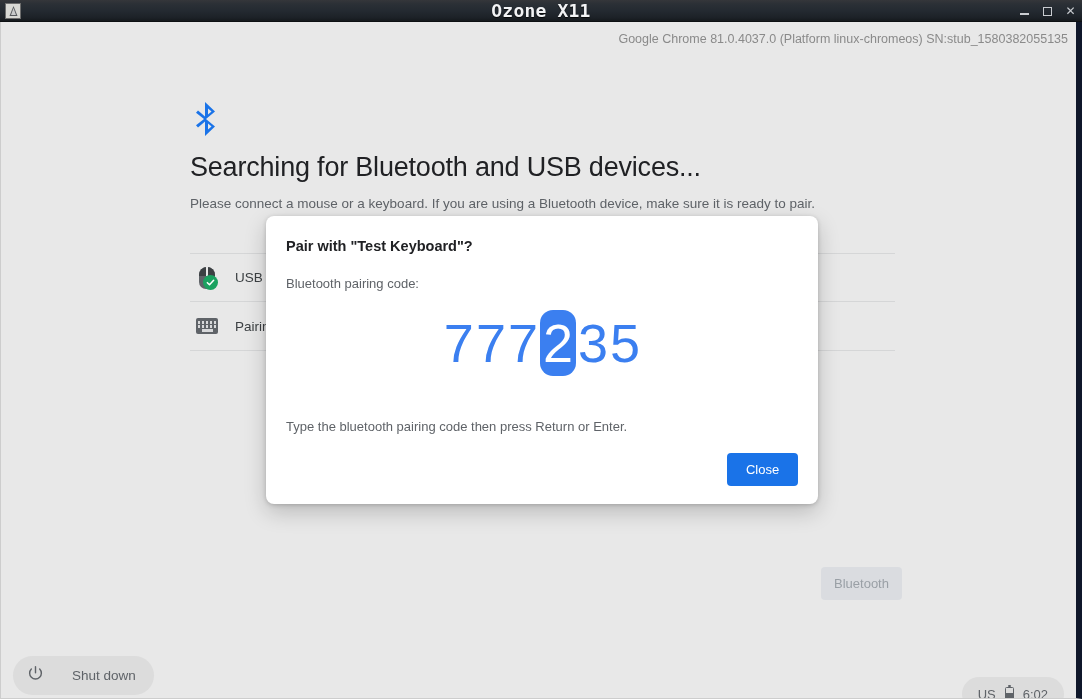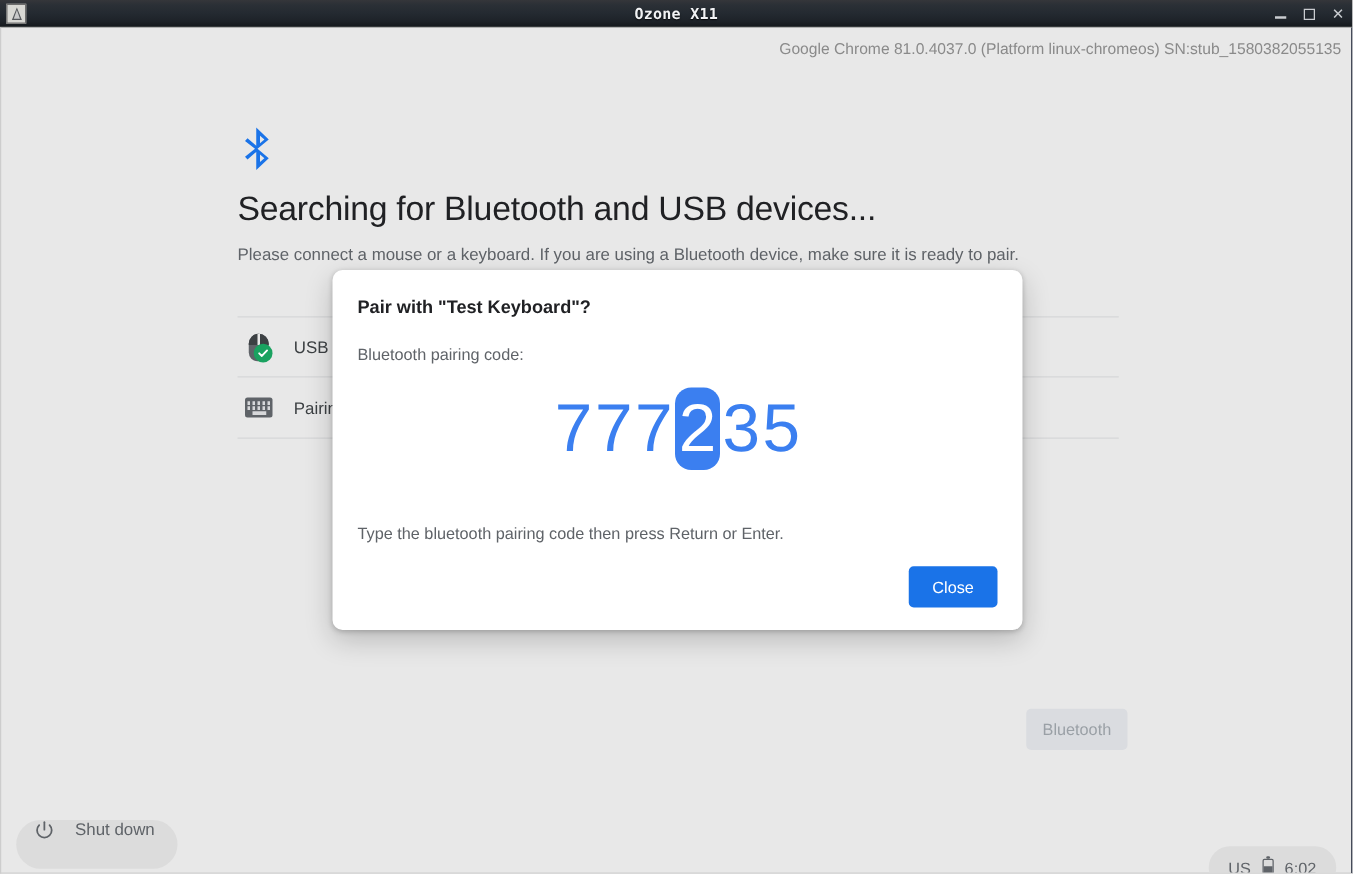--- a/index.html
+++ b/index.html
@@ -28,21 +28,21 @@
     position: absolute; left: 5px; top: 3px;
     width: 16px; height: 16px;
     background: #d8d8d4;
     border: 1px solid #6d6d6d;
     display: flex; align-items: center; justify-content: center;
   }
   #titlebar .tb-title {
     width: 100%;
     text-align: center;
     color: #f2f3f5;
-    font-size: 12px;
+    font-size: 18px;
     font-weight: bold;
     font-family: "DejaVu Sans Mono", monospace;
     letter-spacing: .2px;
     text-shadow: 0 1px 1px rgba(0,0,0,.8);
   }
   #tb-controls {
     position: absolute; right: 6px; top: 0;
     height: 22px;
     display: flex; align-items: center; gap: 12px;
   }
@@ -60,21 +60,21 @@
     font-size: 12px; font-weight: bold; color: #c9ccd0;
     line-height: 11px;
   }
 
   
   #client {
     position: absolute; left: 0; top: 22px;
     width: 1082px; height: 677px;
     background: #e8e8e8;
     border-left: 1px solid #cdcdcd;
-    border-right: 1px solid #0f172a;
+    border-right: 6px solid #0f172a;
     border-bottom: 1px solid #cdcdcd;
     overflow: hidden;
   }
 
   #version-line {
     position: absolute; right: 8px; top: 10px;
     font-size: 12.5px;
     color: #8a8a8a;
     white-space: nowrap;
   }
@@ -173,21 +173,21 @@
     display: flex; align-items: center; justify-content: center;
   }
 
   
   #shutdown-btn {
     position: absolute; left: 12px; top: 634px;
     height: 39px;
     padding: 0 18px 0 14px;
     background: #dcdcdc;
     border-radius: 20px;
-    display: flex; align-items: flex-start; gap: 16px;
+    display: flex; align-items: center; gap: 28px;
     cursor: pointer;
   }
   #shutdown-btn .label { font-size: 13.5px; color: #5f6368; }
 
   #status-tray {
     position: absolute; right: 12px; top: 655px;
     height: 34px;
     padding: 0 16px;
     background: #dcdcdc;
     border-radius: 18px;

